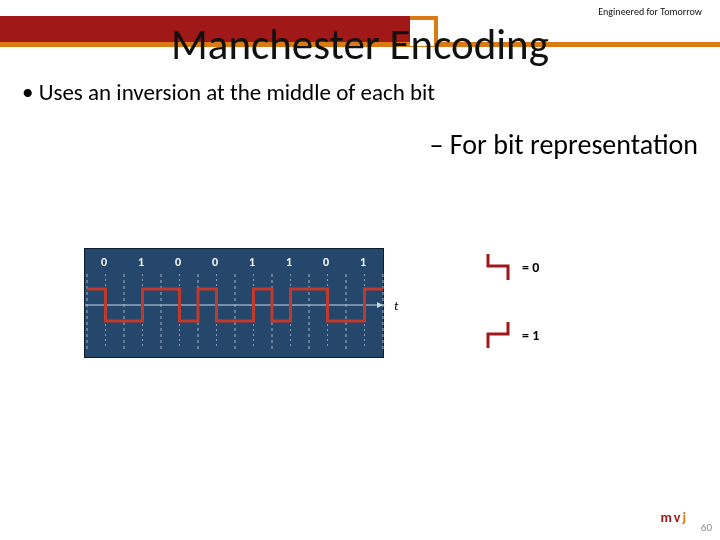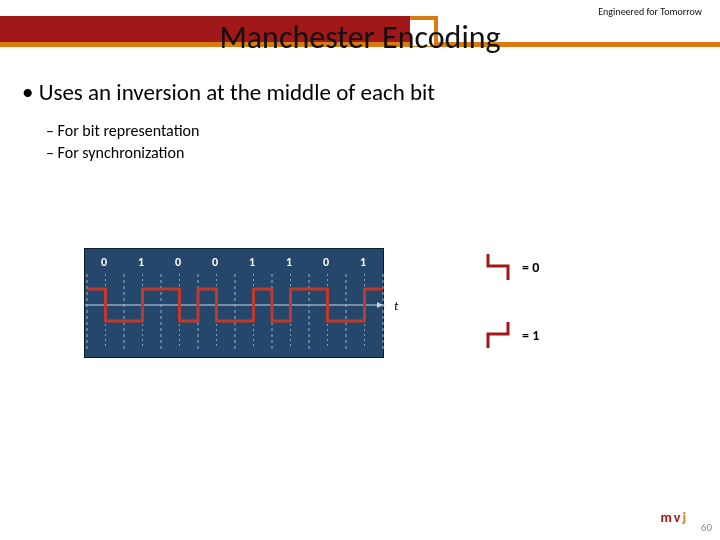--- a/index.html
+++ b/index.html
@@ -33,38 +33,39 @@
   .banner-orange {
     position: absolute;
     top: 42px; left: 0;
     width: 720px; height: 5px;
     background: #d97b12;
   }
   .title {
     position: absolute;
     top: 18px; left: 0; width: 720px;
     text-align: center;
-    font-size: 32px;
+    font-size: 43px;
     color: #111;
     font-weight: 400;
   }
   .content {
     position: absolute;
     top: 78px; left: 22px; right: 22px;
     color: #000;
   }
   .bullet1 {
     font-size: 23px;
-    margin-bottom: 14px;
+    margin-bottom: 20px;
   }
   .bullet1::before { content: "• "; }
   .bullet2 {
-    font-size: 16px;
+    font-size: 28px;
     margin-left: 24px;
     line-height: 1.35;
+    text-align: right;
   }
   .diagram-area {
     position: absolute;
     top: 230px; left: 84px;
     width: 560px; height: 160px;
   }
   .chart-box {
     position: absolute;
     top: 18px; left: 0;
     width: 300px; height: 110px;
@@ -121,21 +122,20 @@
 
 <div class="tagline">Engineered for Tomorrow</div>
 <div class="banner-red"></div>
 <div class="banner-orange"></div>
 <div class="banner-gap"></div>
 <div class="title">Manchester Encoding</div>
 
 <div class="content">
   <div class="bullet1">Uses an inversion at the middle of each bit</div>
   <div class="bullet2">– For bit representation</div>
-  <div class="bullet2">– For synchronization</div>
 </div>
 
 <div class="diagram-area">
   <div class="chart-box">
     <div class="bit-labels" id="bit-labels">
         <span>0</span>
         <span>1</span>
         <span>0</span>
         <span>0</span>
         <span>1</span>

